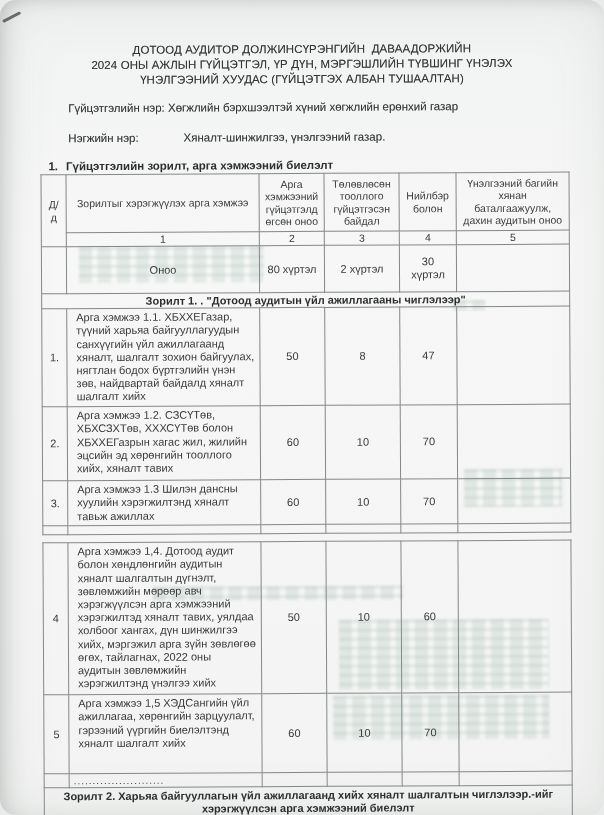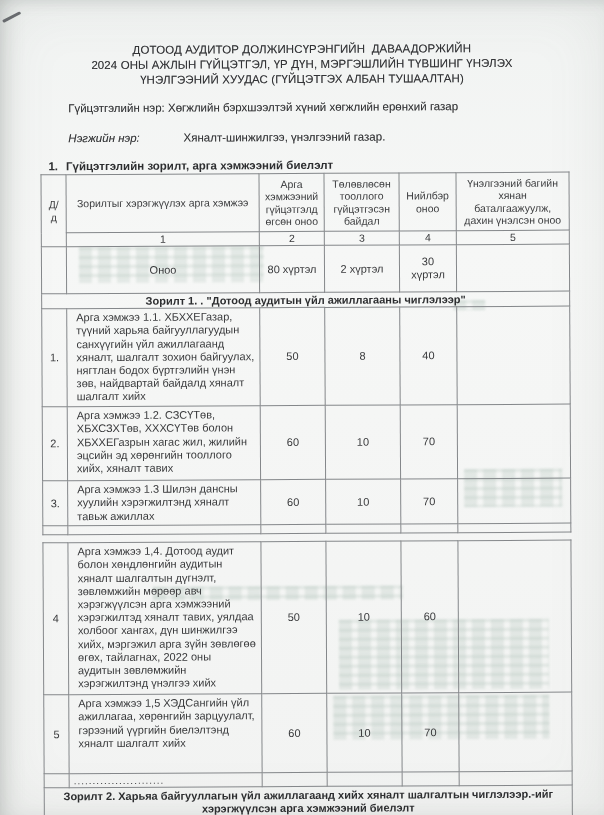--- a/index.html
+++ b/index.html
@@ -7,20 +7,21 @@
     width:604px;height:815px;overflow:hidden;
     background:#e9ebea;
     font-family:"Liberation Sans", sans-serif;
     color:#3a3b3d;
   }
   .page{
     position:relative;width:604px;height:815px;
     background:linear-gradient(180deg,#f1f3f2 0%,#f6f7f6 30%,#f4f5f4 70%,#f2f3f2 100%);
     box-shadow:inset 0 0 60px rgba(95,105,100,0.10), inset 14px 0 22px -12px rgba(100,106,103,0.30), inset 0 10px 18px -12px rgba(100,106,103,0.22);
     overflow:hidden;
+    border-radius:16px;
   }
   .sheet{
     position:absolute;left:0;top:0;width:604px;height:815px;
     transform:rotate(-0.3deg);
     transform-origin:300px 80px;
   }
   .pen-mark{
     position:absolute;left:2px;top:14px;width:20px;height:3px;
     background:#54565a;border-radius:2px 3px 2px 2px;
     transform:rotate(-27deg);opacity:.85;
@@ -36,21 +37,21 @@
   .title-line{
     font-size:11.5px;line-height:15px;color:#333437;
     white-space:pre-wrap;letter-spacing:.1px;
     text-shadow:0 0 .4px rgba(55,56,58,.45);
   }
   .info-line{margin-left:68px;font-size:11.5px;line-height:14px;color:#353638;
     text-shadow:0 0 .4px rgba(55,56,58,.4);}
   .info-org{margin-top:13px;}
   .info-unit{margin-top:16px;}
   .info-label{display:inline-block;}
-  .info-unit .info-label{width:112px;font-style:italic;}
+  .info-unit .info-label{width:112px;}
   .section-heading{
     margin:14px 0 0 48px;font-size:11.5px;line-height:14px;font-weight:bold;color:#2d2e30;
   }
   .section-heading .num{margin-right:8px;}
   table{
     border-collapse:collapse;table-layout:fixed;
     margin-left:40px;width:528px;
     font-size:11px;line-height:13.2px;color:#38393b;
   }
   .t1{margin-top:1px;}
@@ -120,22 +121,22 @@
           <col style="width:75px">
             <col style="width:57px">
             <col style="width:113px">
         </colgroup>
         <tbody>
             <tr class="hdr-row">
           <th rowspan="2">Д/д</th>
           <th>Зорилтыг хэрэгжүүлэх арга хэмжээ</th>
           <th>Арга хэмжээний гүйцэтгэлд өгсөн оноо</th>
           <th>Төлөвлөсөн тооллого гүйцэтгэсэн байдал</th>
-          <th>Нийлбэр оноо</th>
-          <th>Үнэлгээний багийн хянан баталгаажуулж, дахин үнэлсэн оноо</th>
+          <th>Нийлбэр болон</th>
+          <th>Үнэлгээний багийн хянан баталгаажуулж, дахин аудитын оноо</th>
         </tr>
         <tr class="nums-row">
           <td>1</td>
           <td>2</td>
           <td>3</td>
           <td>4</td>
           <td>5</td>
         </tr>
         <tr class="score-row">
           <td></td>
@@ -146,21 +147,21 @@
           <td></td>
         </tr>
         <tr class="goal-row">
           <td colspan="6">Зорилт 1. . "Дотоод аудитын үйл ажиллагааны чиглэлээр"</td>
         </tr>
         <tr class="r1">
           <td class="num-cell">1.</td>
           <td class="desc">Арга хэмжээ 1.1. ХБХХЕГазар, түүний харьяа байгууллагуудын санхүүгийн үйл ажиллагаанд хяналт, шалгалт зохион байгуулах, нягтлан бодох бүртгэлийн үнэн зөв, найдвартай байдалд хяналт шалгалт хийх</td>
           <td>50</td>
           <td>8</td>
-          <td>40</td>
+          <td>47</td>
           <td></td>
         </tr>
         <tr class="r2">
           <td class="num-cell">2.</td>
           <td class="desc">Арга хэмжээ 1.2. СЗСҮТөв, ХБХСЗХТөв, ХХХСҮТөв болон ХБХХЕГазрын хагас жил, жилийн эцсийн эд хөрөнгийн тооллого хийх, хяналт тавих</td>
           <td>60</td>
           <td>10</td>
           <td>70</td>
           <td></td>
         </tr>

